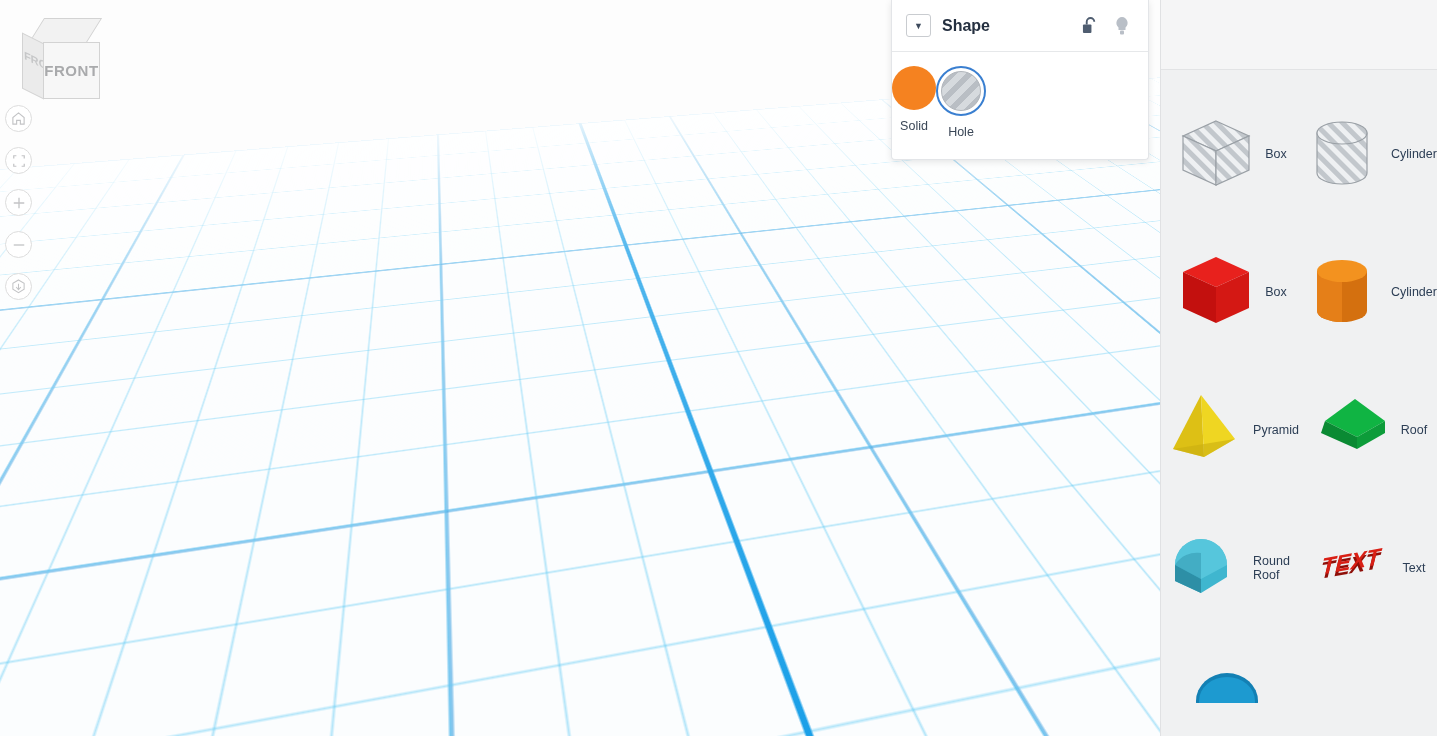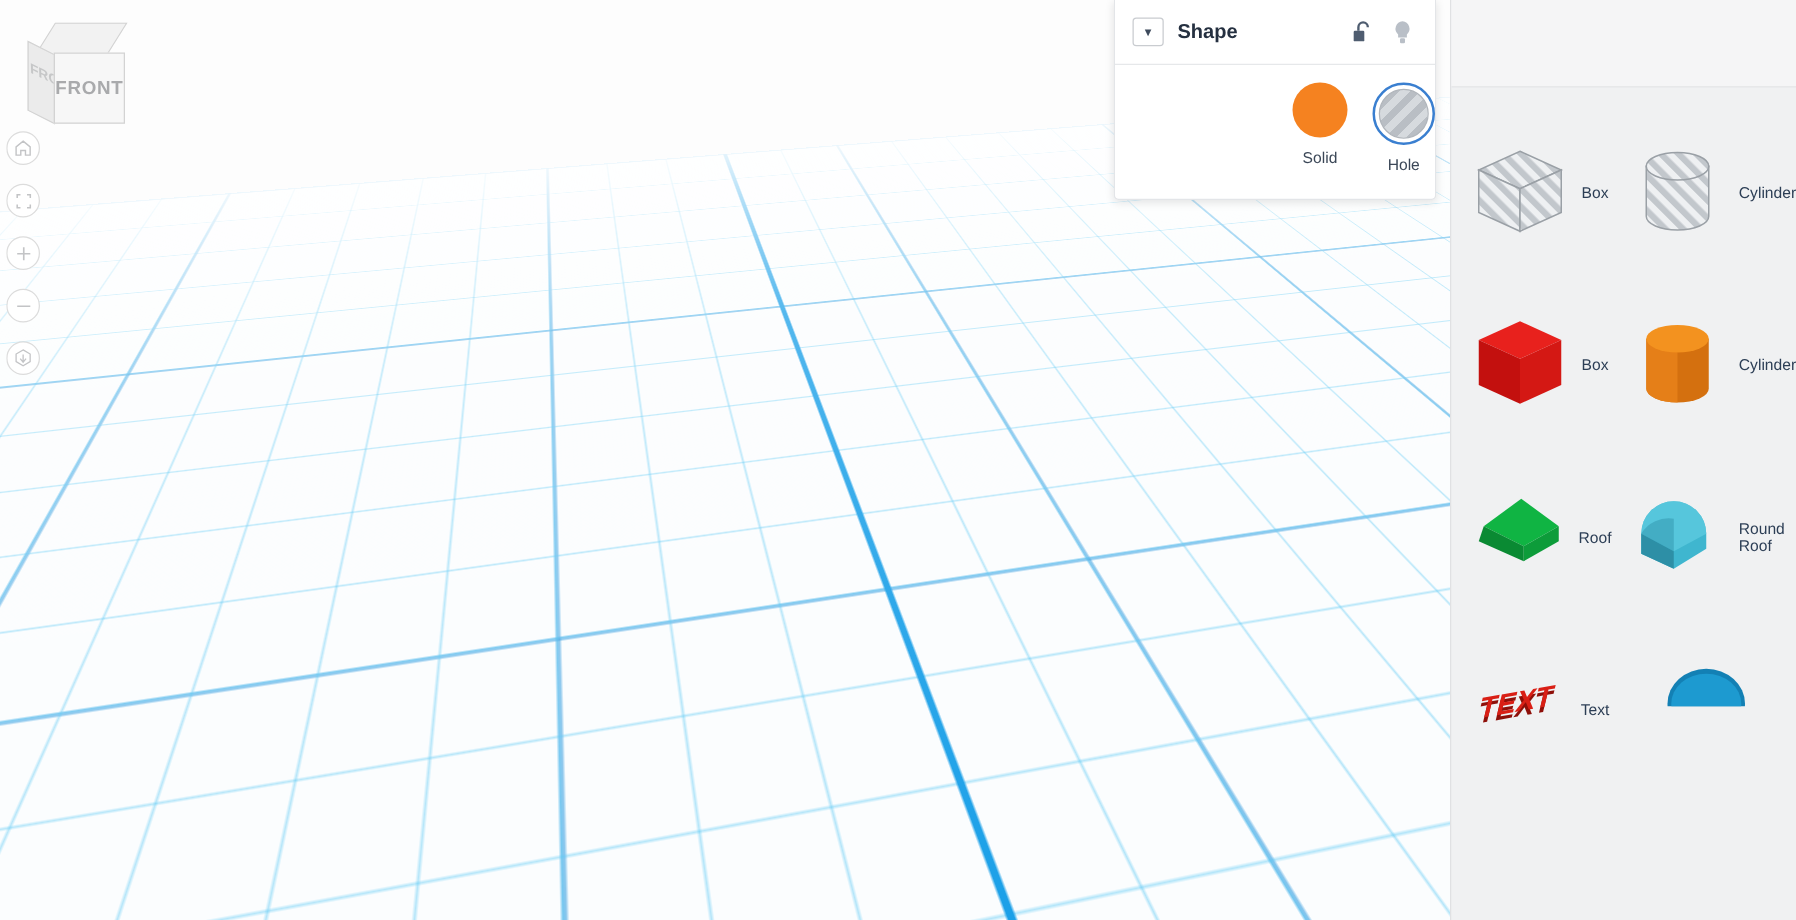--- a/index.html
+++ b/index.html
@@ -289,21 +289,21 @@
     height: 52px; display: flex; align-items: center;
     padding: 0 14px; border-bottom: 1px solid #e6e8ea;
   }
   .sp-caret {
     width: 25px; height: 23px; border: 1px solid #c9ccd0; border-radius: 3px;
     display: flex; align-items: center; justify-content: center;
     color: #3d4a5c; font-size: 9px; margin-right: 11px;
   }
   .sp-title { font-size: 16px; font-weight: 700; color: #253040; flex: 1; }
   .sp-icon { width: 24px; display: flex; align-items: center; justify-content: center; color: #4f5d70; margin-left: 8px; }
-  .sp-body { display: flex; justify-content: flex-end; padding-top: 14px; gap: 20px; }
+  .sp-body { display: flex; justify-content: flex-start; padding-top: 14px; }
   .sp-opt { display: flex; flex-direction: column; align-items: center; }
   .swatch-solid {
     width: 44px; height: 44px; border-radius: 50%; background: #f58220;
   }
   .swatch-hole-wrap {
     width: 50px; height: 50px; border-radius: 50%;
     border: 2px solid #3a7fd0;
     display: flex; align-items: center; justify-content: center;
   }
   .swatch-hole {
@@ -639,20 +639,30 @@
         <div class="thumb">
           <svg width="86" height="86" viewBox="0 0 86 86">
             <path d="M18 22 L18 62 A25 11 0 0 0 68 62 L68 22 Z" fill="#d4700f"></path>
             <path d="M18 22 L18 62 A25 11 0 0 0 43 73 L43 33 Z" fill="#e8811a" opacity="0.85"></path>
             <ellipse cx="43" cy="22" rx="25" ry="11" fill="#f3921f"></ellipse>
           </svg>
         </div>
         <div class="sb-cell-lbl">Cylinder</div>
       </div>
 
+      <div class="sb-cell">
+        <div class="thumb">
+          <svg width="86" height="86" viewBox="0 0 86 86">
+            <polygon points="40,8 12,62 43,70" fill="#ddc015"></polygon>
+            <polygon points="40,8 43,70 74,52" fill="#efd622"></polygon>
+            <polygon points="12,62 43,70 74,52" fill="#c9ae10" opacity="0.6"></polygon>
+          </svg>
+        </div>
+        <div class="sb-cell-lbl">Pyramid</div>
+      </div>
 
       <div class="sb-cell">
         <div class="thumb">
           <svg width="86" height="86" viewBox="0 0 86 86">
             <polygon points="46,12 76,34 48,50 16,34" fill="#10b443"></polygon>
             <polygon points="16,34 48,50 48,62 12,46" fill="#0a8a33"></polygon>
             <polygon points="48,50 76,34 76,46 48,62" fill="#0d9c3a"></polygon>
           </svg>
         </div>
         <div class="sb-cell-lbl">Roof</div>

